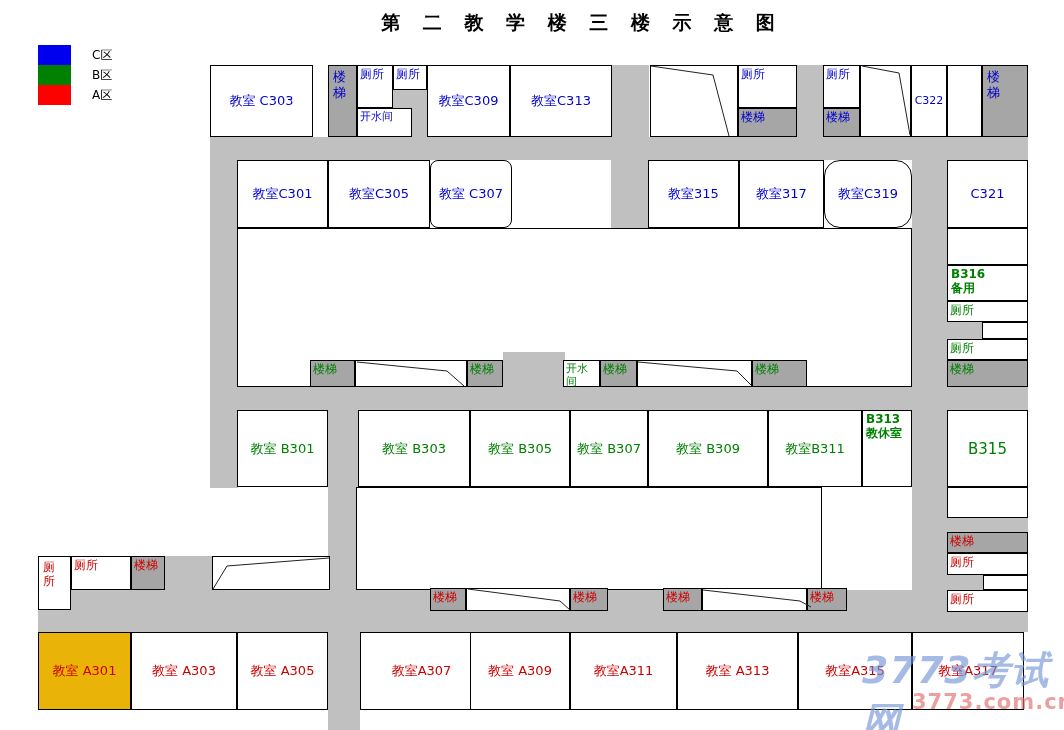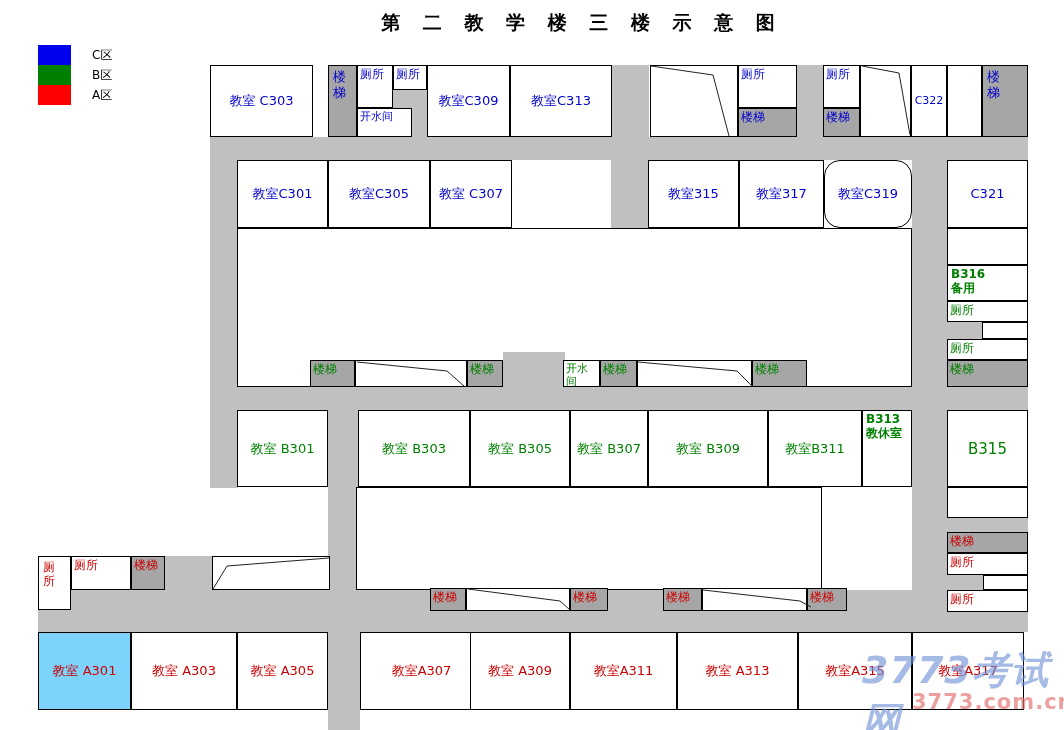--- a/index.html
+++ b/index.html
@@ -79,21 +79,21 @@
     <div class="box tl" style="left: 738px; top: 108px; width: 59px; height: 29px; background: rgb(166, 166, 166); color: rgb(0, 0, 204); font-size: 12px;">楼梯</div>
     <div class="box tl" style="left: 823px; top: 65px; width: 37px; height: 43px; background: rgb(255, 255, 255); color: rgb(0, 0, 204); font-size: 12px;">厕所</div>
     <div class="box tl" style="left: 823px; top: 108px; width: 37px; height: 29px; background: rgb(166, 166, 166); color: rgb(0, 0, 204); font-size: 12px;">楼梯</div>
     <div class="box c" style="left: 860px; top: 65px; width: 51px; height: 72px; background: rgb(255, 255, 255); color: rgb(0, 0, 0); font-size: 13px;"></div>
     <div class="box c" style="left: 911px; top: 65px; width: 36px; height: 72px; background: rgb(255, 255, 255); color: rgb(0, 0, 204); font-size: 11px;">C322</div>
     <div class="box c" style="left: 947px; top: 65px; width: 35px; height: 72px; background: rgb(255, 255, 255); color: rgb(0, 0, 0); font-size: 13px;"></div>
     <div class="box spread" style="left: 982px; top: 65px; width: 46px; height: 72px; background: rgb(166, 166, 166); color: rgb(0, 0, 204); font-size: 13px;">楼
 梯</div>
     <div class="box c" style="left: 237px; top: 160px; width: 91px; height: 68px; background: rgb(255, 255, 255); color: rgb(0, 0, 204); font-size: 13px;">教室C301</div>
     <div class="box c" style="left: 328px; top: 160px; width: 102px; height: 68px; background: rgb(255, 255, 255); color: rgb(0, 0, 204); font-size: 13px;">教室C305</div>
-    <div class="box c" style="left: 430px; top: 160px; width: 82px; height: 68px; background: rgb(255, 255, 255); color: rgb(0, 0, 204); font-size: 13px;">教室 C307</div>
+    <div class="box c" style="left: 430px; top: 160px; width: 82px; height: 68px; background: rgb(255, 255, 255); color: rgb(0, 0, 204); font-size: 13px; border-radius: 8px;">教室 C307</div>
     <div class="box c" style="left: 648px; top: 160px; width: 91px; height: 68px; background: rgb(255, 255, 255); color: rgb(0, 0, 204); font-size: 13px;">教室315</div>
     <div class="box c" style="left: 739px; top: 160px; width: 85px; height: 68px; background: rgb(255, 255, 255); color: rgb(0, 0, 204); font-size: 13px;">教室317</div>
     <div class="box c" style="left: 824px; top: 160px; width: 88px; height: 68px; background: rgb(255, 255, 255); color: rgb(0, 0, 204); font-size: 13px; border-radius: 16px;">教室C319</div>
     <div class="box c" style="left: 947px; top: 160px; width: 81px; height: 68px; background: rgb(255, 255, 255); color: rgb(0, 0, 204); font-size: 13px;">C321</div>
     <div class="box c" style="left: 237px; top: 228px; width: 675px; height: 159px; background: rgb(255, 255, 255); color: rgb(0, 0, 0); font-size: 13px;"></div>
     <div class="box c nob" style="left: 503px; top: 352px; width: 62px; height: 35px; background: rgb(192, 192, 192); color: rgb(0, 0, 0); font-size: 13px;"></div>
     <div class="box tl" style="left: 310px; top: 360px; width: 45px; height: 27px; background: rgb(166, 166, 166); color: rgb(0, 128, 0); font-size: 12px;">楼梯</div>
     <div class="box c" style="left: 355px; top: 360px; width: 112px; height: 27px; background: rgb(255, 255, 255); color: rgb(0, 0, 0); font-size: 13px;"></div>
     <div class="box tl" style="left: 467px; top: 360px; width: 36px; height: 27px; background: rgb(166, 166, 166); color: rgb(0, 128, 0); font-size: 12px;">楼梯</div>
     <div class="box tl" style="left: 563px; top: 360px; width: 37px; height: 27px; background: rgb(255, 255, 255); color: rgb(0, 128, 0); font-size: 11px;">开水间</div>
@@ -126,21 +126,21 @@
     <div class="box tl" style="left: 71px; top: 556px; width: 60px; height: 34px; background: rgb(255, 255, 255); color: rgb(204, 0, 0); font-size: 12px;">厕所</div>
     <div class="box tl" style="left: 131px; top: 556px; width: 34px; height: 34px; background: rgb(166, 166, 166); color: rgb(204, 0, 0); font-size: 12px;">楼梯</div>
     <div class="box c" style="left: 212px; top: 556px; width: 118px; height: 34px; background: rgb(255, 255, 255); color: rgb(0, 0, 0); font-size: 13px;"></div>
     <div class="box c" style="left: 356px; top: 487px; width: 466px; height: 103px; background: rgb(255, 255, 255); color: rgb(0, 0, 0); font-size: 13px;"></div>
     <div class="box tl" style="left: 430px; top: 588px; width: 36px; height: 23px; background: rgb(166, 166, 166); color: rgb(204, 0, 0); font-size: 12px;">楼梯</div>
     <div class="box c" style="left: 466px; top: 588px; width: 104px; height: 23px; background: rgb(255, 255, 255); color: rgb(0, 0, 0); font-size: 13px;"></div>
     <div class="box tl" style="left: 570px; top: 588px; width: 38px; height: 23px; background: rgb(166, 166, 166); color: rgb(204, 0, 0); font-size: 12px;">楼梯</div>
     <div class="box tl" style="left: 663px; top: 588px; width: 39px; height: 23px; background: rgb(166, 166, 166); color: rgb(204, 0, 0); font-size: 12px;">楼梯</div>
     <div class="box c" style="left: 702px; top: 588px; width: 105px; height: 23px; background: rgb(255, 255, 255); color: rgb(0, 0, 0); font-size: 13px;"></div>
     <div class="box tl" style="left: 807px; top: 588px; width: 40px; height: 23px; background: rgb(166, 166, 166); color: rgb(204, 0, 0); font-size: 12px;">楼梯</div>
-    <div class="box c" style="left: 38px; top: 632px; width: 93px; height: 78px; background: #7dd3fc; color: rgb(204, 0, 0); font-size: 13px;">教室 A301</div>
+    <div class="box c" style="left: 38px; top: 632px; width: 93px; height: 78px; background: #eab308; color: rgb(204, 0, 0); font-size: 13px;">教室 A301</div>
     <div class="box c" style="left: 131px; top: 632px; width: 106px; height: 78px; background: rgb(255, 255, 255); color: rgb(204, 0, 0); font-size: 13px;">教室 A303</div>
     <div class="box c" style="left: 237px; top: 632px; width: 91px; height: 78px; background: rgb(255, 255, 255); color: rgb(204, 0, 0); font-size: 13px;">教室 A305</div>
     <div class="box c" style="left: 360px; top: 632px; width: 123px; height: 78px; background: rgb(255, 255, 255); color: rgb(204, 0, 0); font-size: 13px;">教室A307</div>
     <div class="box c" style="left: 470px; top: 632px; width: 100px; height: 78px; background: rgb(255, 255, 255); color: rgb(204, 0, 0); font-size: 13px;">教室 A309</div>
     <div class="box c" style="left: 570px; top: 632px; width: 107px; height: 78px; background: rgb(255, 255, 255); color: rgb(204, 0, 0); font-size: 13px;">教室A311</div>
     <div class="box c" style="left: 677px; top: 632px; width: 121px; height: 78px; background: rgb(255, 255, 255); color: rgb(204, 0, 0); font-size: 13px;">教室 A313</div>
     <div class="box c" style="left: 798px; top: 632px; width: 114px; height: 78px; background: rgb(255, 255, 255); color: rgb(204, 0, 0); font-size: 13px;">教室A315</div>
     <div class="box c" style="left: 912px; top: 632px; width: 112px; height: 78px; background: rgb(255, 255, 255); color: rgb(204, 0, 0); font-size: 13px;">教室A317</div>
     <svg id="lines" width="1064" height="730">
       <polyline points="651,66 713,75 729,136"></polyline>

